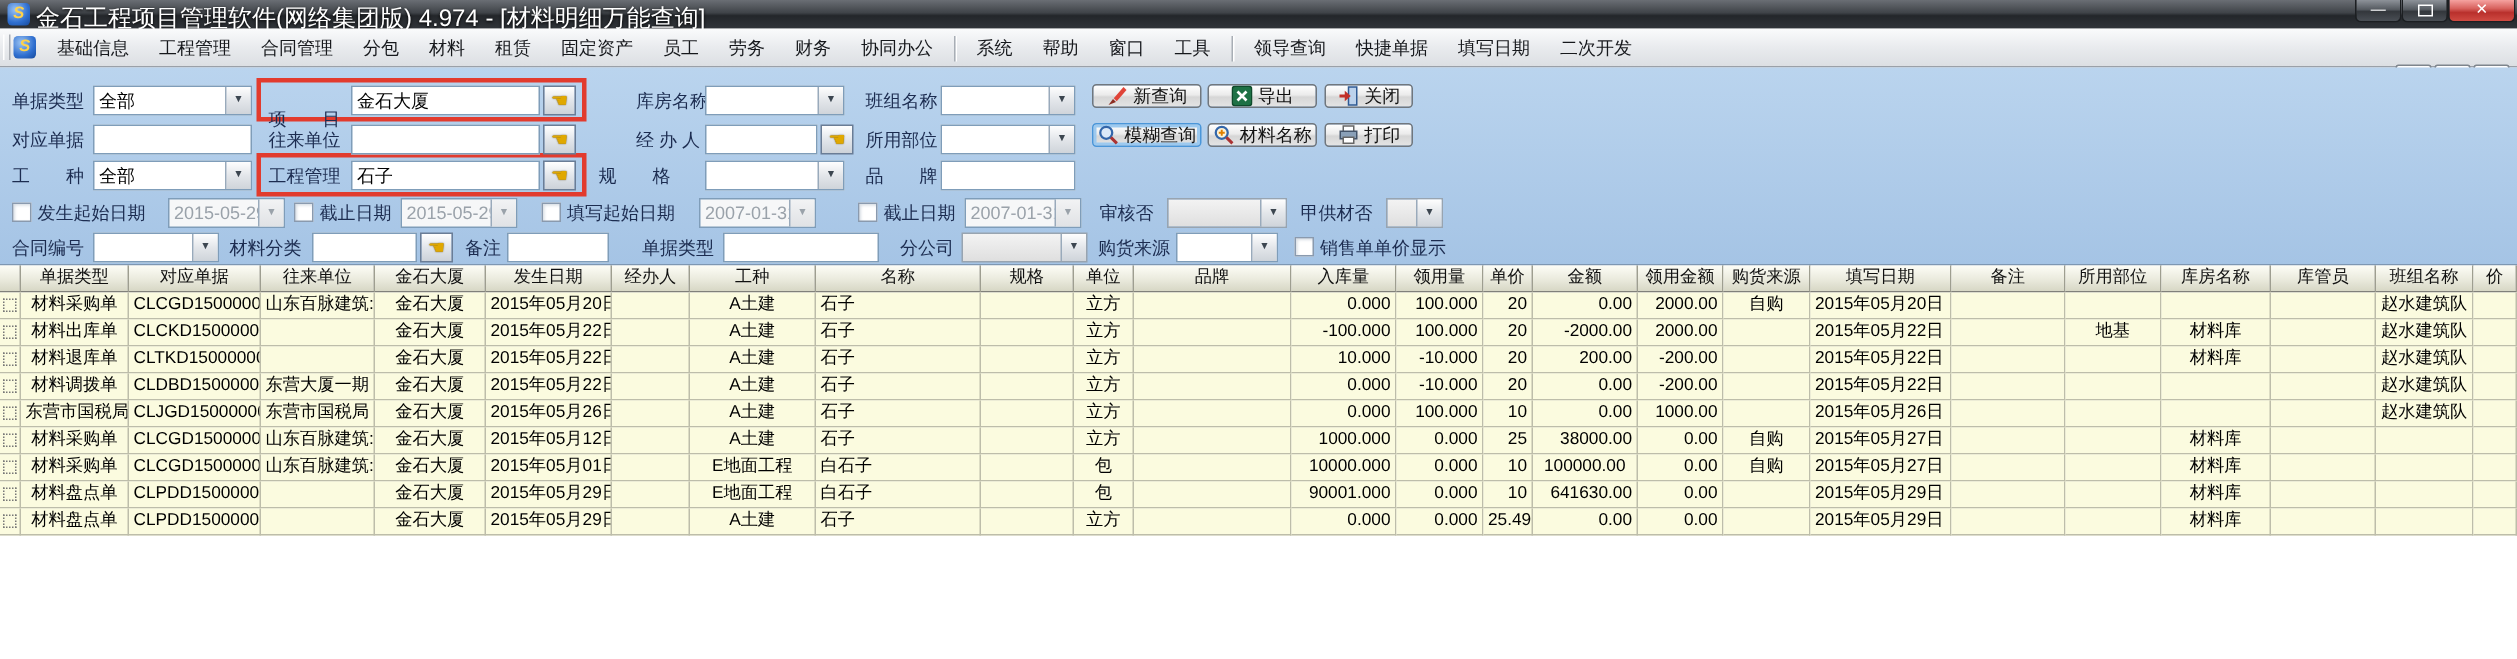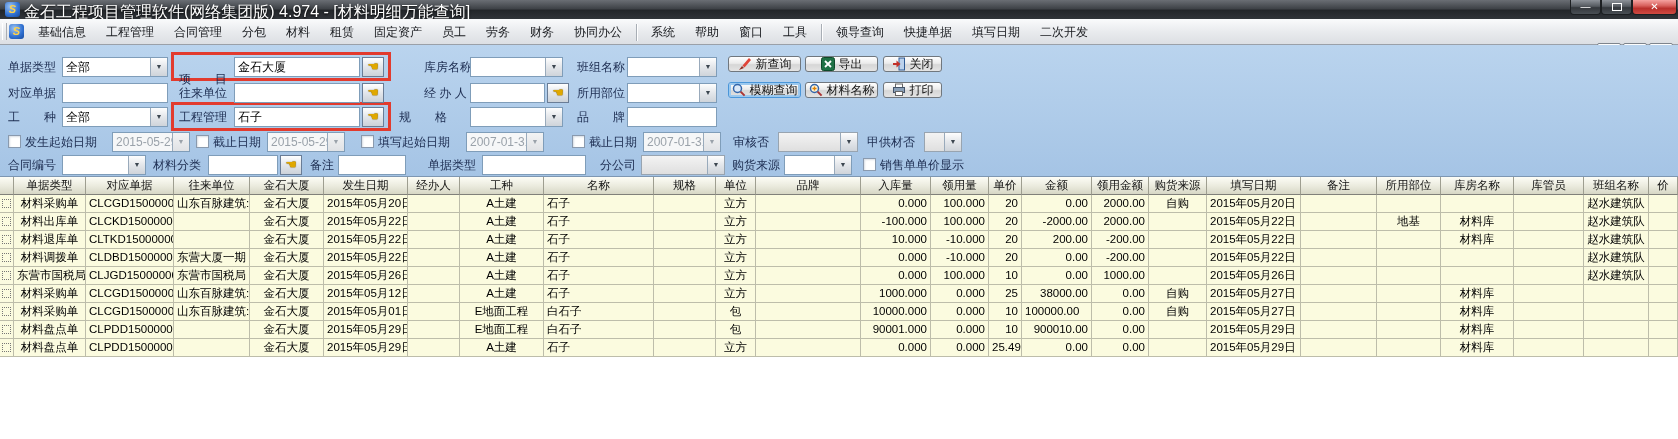--- a/index.html
+++ b/index.html
@@ -517,21 +517,21 @@
         <div class="gcell gdata" style="width: 84px; text-align: left;">2015年05月01日</div>
         <div class="gcell gdata" style="width: 52px; text-align: center;"></div>
         <div class="gcell gdata" style="width: 84px; text-align: center;">E地面工程</div>
         <div class="gcell gdata" style="width: 110px; text-align: left;">白石子</div>
         <div class="gcell gdata" style="width: 62px; text-align: center;"></div>
         <div class="gcell gdata" style="width: 40px; text-align: center;">包</div>
         <div class="gcell gdata" style="width: 105px; text-align: center;"></div>
         <div class="gcell gdata" style="width: 70px; text-align: right;">10000.000</div>
         <div class="gcell gdata" style="width: 58px; text-align: right;">0.000</div>
         <div class="gcell gdata" style="width: 33px; text-align: right;">10</div>
-        <div class="gcell gdata" style="width: 70px; text-align: left;">100000.00</div>
+        <div class="gcell gdata" style="width: 70px; text-align: center;">100000.00</div>
         <div class="gcell gdata" style="width: 57px; text-align: right;">0.00</div>
         <div class="gcell gdata" style="width: 58px; text-align: center;">自购</div>
         <div class="gcell gdata" style="width: 94px; text-align: left;">2015年05月27日</div>
         <div class="gcell gdata" style="width: 76px; text-align: left;"></div>
         <div class="gcell gdata" style="width: 64px; text-align: center;"></div>
         <div class="gcell gdata" style="width: 73px; text-align: center;">材料库</div>
         <div class="gcell gdata" style="width: 70px; text-align: center;"></div>
         <div class="gcell gdata" style="width: 65px; text-align: center;"></div>
         <div class="gcell gdata" style="width: 29px; text-align: left;"></div>
       </div>
@@ -544,21 +544,21 @@
         <div class="gcell gdata" style="width: 84px; text-align: left;">2015年05月29日</div>
         <div class="gcell gdata" style="width: 52px; text-align: center;"></div>
         <div class="gcell gdata" style="width: 84px; text-align: center;">E地面工程</div>
         <div class="gcell gdata" style="width: 110px; text-align: left;">白石子</div>
         <div class="gcell gdata" style="width: 62px; text-align: center;"></div>
         <div class="gcell gdata" style="width: 40px; text-align: center;">包</div>
         <div class="gcell gdata" style="width: 105px; text-align: center;"></div>
         <div class="gcell gdata" style="width: 70px; text-align: right;">90001.000</div>
         <div class="gcell gdata" style="width: 58px; text-align: right;">0.000</div>
         <div class="gcell gdata" style="width: 33px; text-align: right;">10</div>
-        <div class="gcell gdata" style="width: 70px; text-align: right;">900010.00</div>
+        <div class="gcell gdata" style="width: 70px; text-align: right;">641630.00</div>
         <div class="gcell gdata" style="width: 57px; text-align: right;">0.00</div>
         <div class="gcell gdata" style="width: 58px; text-align: center;"></div>
         <div class="gcell gdata" style="width: 94px; text-align: left;">2015年05月29日</div>
         <div class="gcell gdata" style="width: 76px; text-align: left;"></div>
         <div class="gcell gdata" style="width: 64px; text-align: center;"></div>
         <div class="gcell gdata" style="width: 73px; text-align: center;">材料库</div>
         <div class="gcell gdata" style="width: 70px; text-align: center;"></div>
         <div class="gcell gdata" style="width: 65px; text-align: center;"></div>
         <div class="gcell gdata" style="width: 29px; text-align: left;"></div>
       </div>

